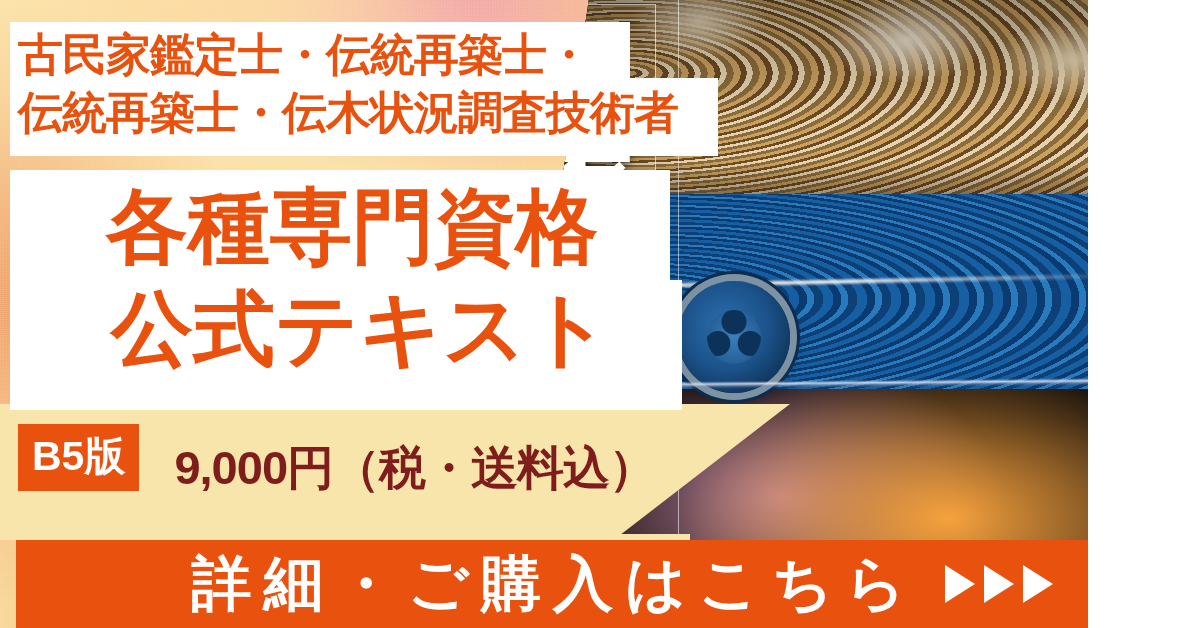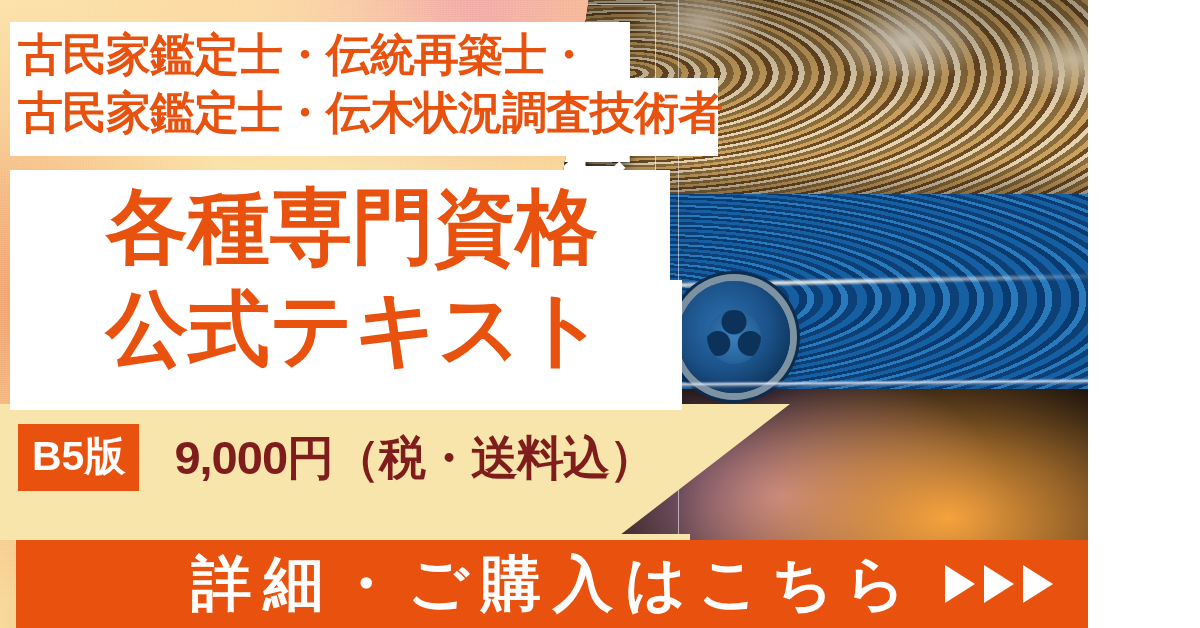--- a/index.html
+++ b/index.html
@@ -230,28 +230,28 @@
     left:10px; top:176px;
     width:672px;
     color:#e8520e;
     font-weight:700;
     font-size:82px;
     line-height:102px;
     letter-spacing:0px;
     white-space:nowrap;
   }
   .main-line-1 { display:block; padding-left:12px;text-align:center; }
-  .main-line-2 { display:block; padding-left:96px; }
+  .main-line-2 { display:block; padding-left:76px;margin-left:25px; }
 
   
   .price-row {
     position:absolute;
     left:18px; top:424px;
     display:flex;
-    align-items:center;
+    align-items:flex-end;
     gap:18px;
   }
   .badge-b5 {
     background:#e8520e;
     color:#ffffff;
     font-size:41px;
     font-weight:700;
     line-height:1;
     padding:12px 14px 14px;
     letter-spacing:0px;
@@ -340,21 +340,21 @@
 
   <div class="cream-wedge"></div>
 
   <div class="panel panel-top"></div>
   <div class="panel panel-top-ext"></div>
   <div class="panel panel-main"></div>
   <div class="panel panel-main-lower"></div>
 
   <div class="cert-lines">
     <span class="cert-line">古民家鑑定士・伝統再築士・</span>
-    <span class="cert-line">古民家鑑定士・伝木状況調査技術者</span>
+    <span class="cert-line">伝統再築士・伝木状況調査技術者</span>
   </div>
 
   <div class="main-title">
     <span class="main-line-1">各種専門資格</span>
     <span class="main-line-2">公式テキスト</span>
   </div>
 
   <div class="price-row">
     <span class="badge-b5">B5版</span>
     <span class="price-text">9,000円（税・送料込）</span>

